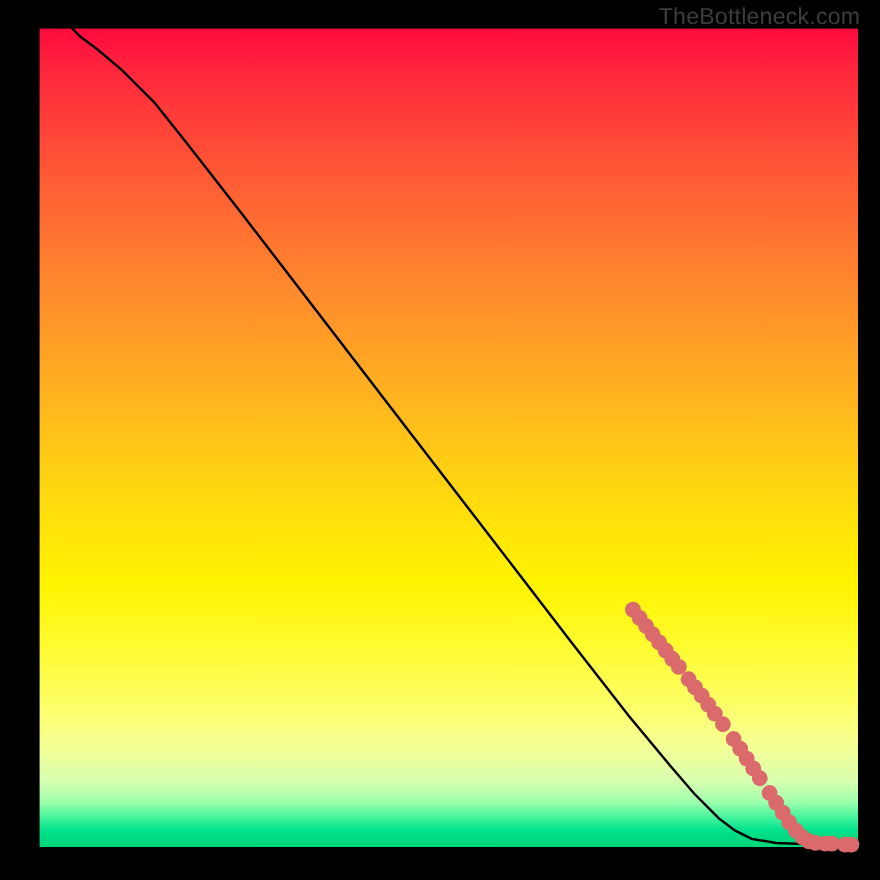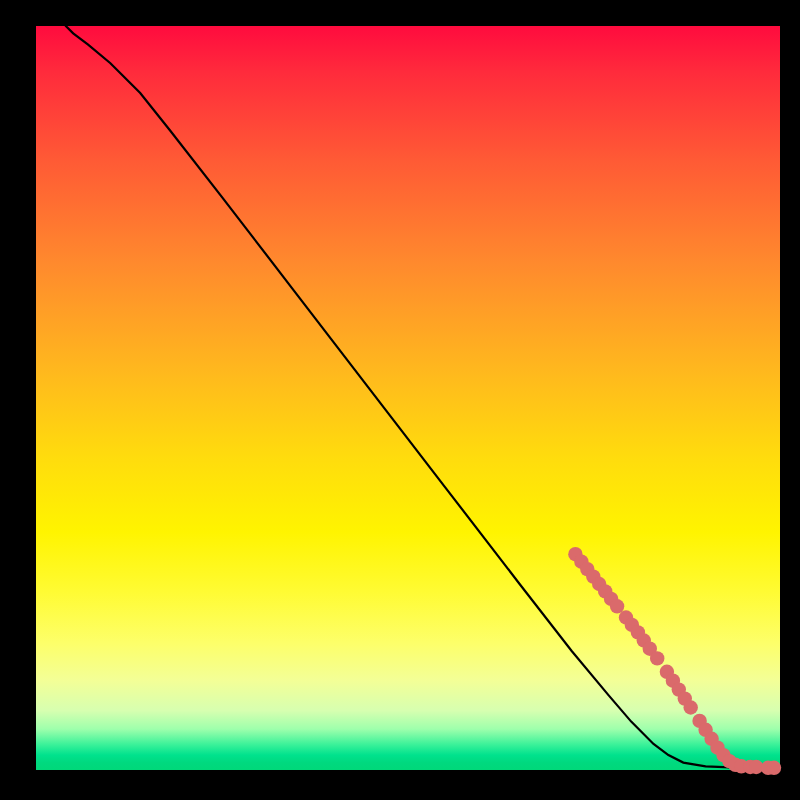--- a/index.html
+++ b/index.html
@@ -115,14 +115,15 @@
           <circle cx="705.3" cy="740.3" r="7.2" class="dot"></circle>
           <circle cx="714.2" cy="741.0" r="7.2" class="dot"></circle>
           <circle cx="720.2" cy="741.0" r="7.2" class="dot"></circle>
           <circle cx="732.1" cy="741.8" r="7.2" class="dot"></circle>
           <circle cx="738.0" cy="741.8" r="7.2" class="dot"></circle>
         </g>
     </svg>
 
   </div>
 
+  <div class="watermark">TheBottleneck.com</div>
 
 </div>
 
 </body></html>

